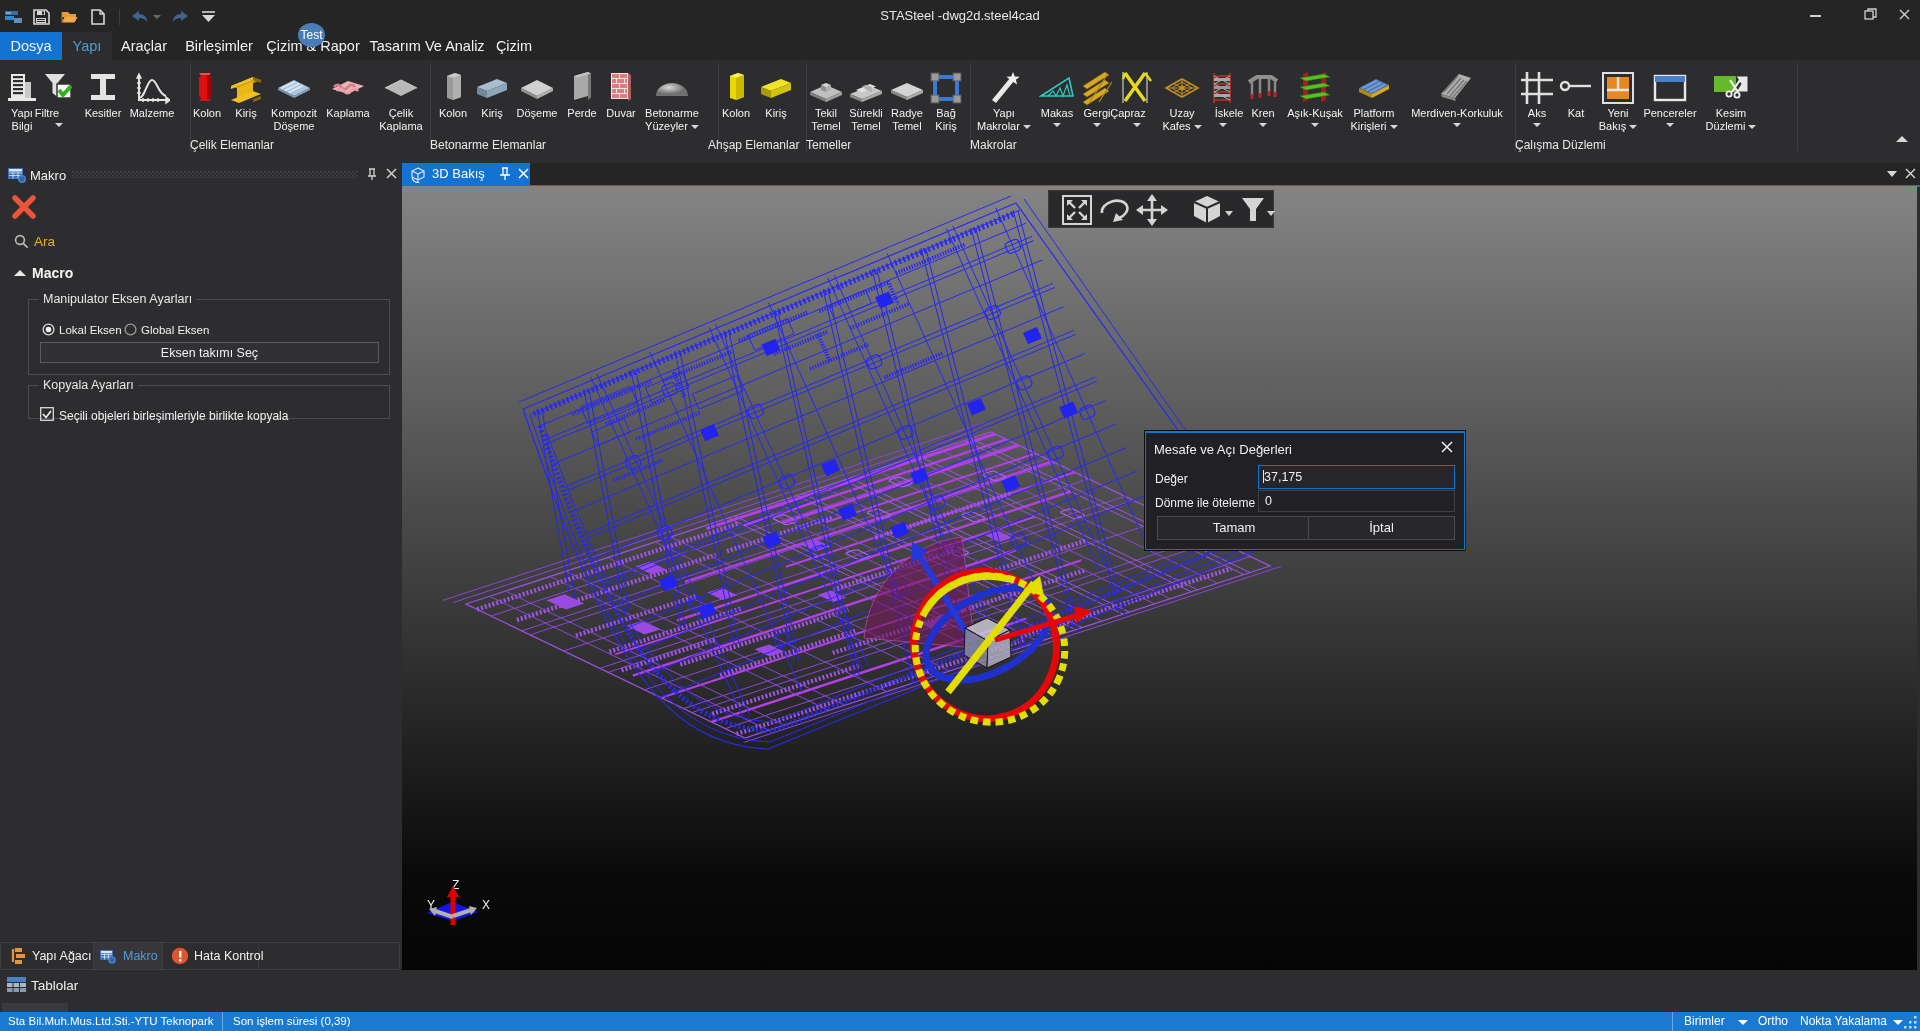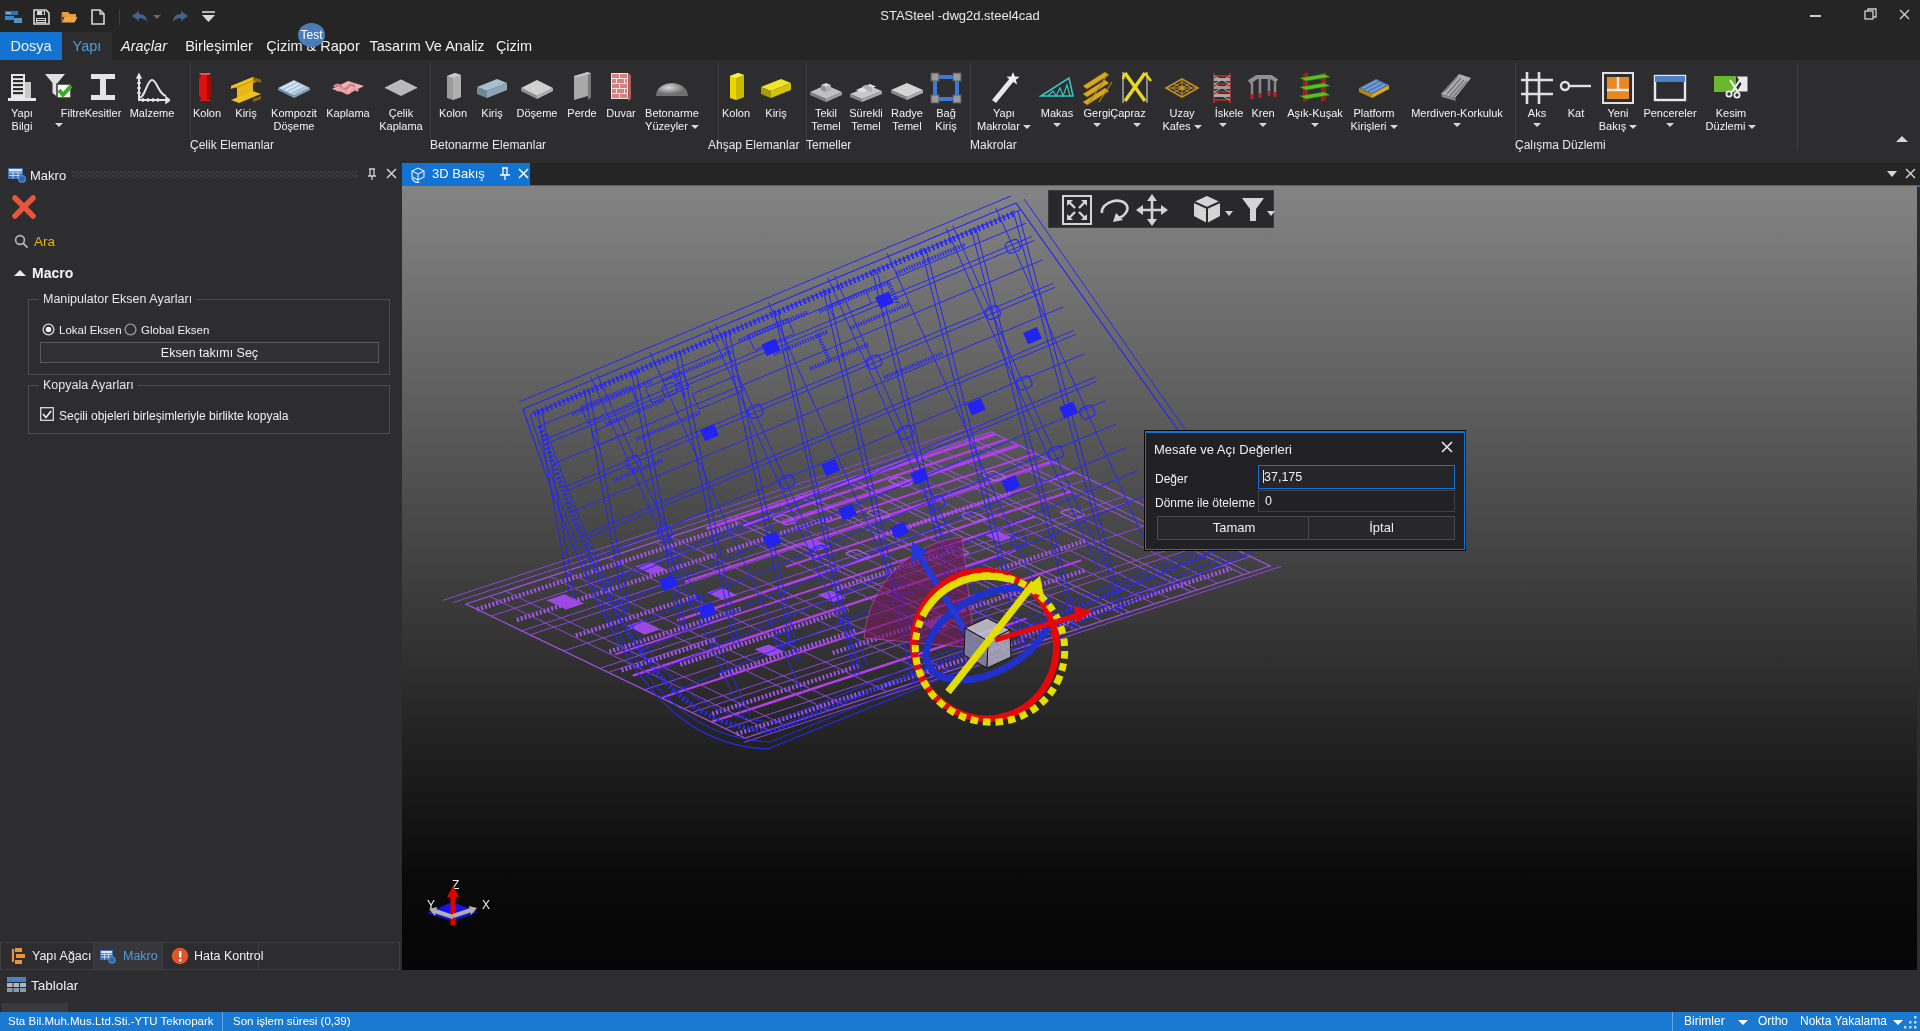--- a/index.html
+++ b/index.html
@@ -61,21 +61,21 @@
   <svg class="abs" style="left:1808px;top:6px" width="110" height="20">
     <rect x="2" y="9" width="11" height="2" fill="#d0d0d0"></rect>
     <rect x="57" y="5" width="8" height="8" fill="none" stroke="#d0d0d0" stroke-width="1.3"></rect>
     <path d="M60 5 v-2 h8 v8 h-3" fill="none" stroke="#d0d0d0" stroke-width="1.3"></path>
     <path d="M92 4 l9 9 m0 -9 l-9 9" stroke="#d0d0d0" stroke-width="1.4"></path>
   </svg>
 </div>
 <div id="menubar">
   <div class="mtab" style="position:absolute;left:0;top:0;width:62px;background:#1273d2;">Dosya</div>
   <div class="mtab" style="position:absolute;left:62px;top:0;width:50px;background:#2d2d30;color:#4f9cd8;">Yapı</div>
-  <div class="mtab" style="position:absolute;left:144px;top:0;transform:translateX(-50%);white-space:nowrap;font-style:italic;">Araçlar</div>
+  <div class="mtab" style="position:absolute;left:144px;top:0;transform:translateX(-50%);white-space:nowrap;">Araçlar</div>
   <div class="mtab" style="position:absolute;left:219px;top:0;transform:translateX(-50%);white-space:nowrap;">Birleşimler</div>
   <div class="mtab" style="position:absolute;left:313px;top:0;transform:translateX(-50%);white-space:nowrap;">Çizim &amp; Rapor</div>
   <div class="mtab" style="position:absolute;left:427px;top:0;transform:translateX(-50%);white-space:nowrap;">Tasarım Ve Analiz</div>
   <div class="mtab" style="position:absolute;left:514px;top:0;transform:translateX(-50%);white-space:nowrap;">Çizim</div>
   <div class="abs" style="left:298px;top:-9px;width:27px;height:24px;border-radius:50%;background:#4a7cb8;text-align:center;line-height:24px;font-size:12px;color:#fff;">Test</div>
 </div>
 <div id="ribbon">
     <svg class="abs" style="left:4px;top:10px" width="36" height="36" viewBox="0 0 36 36">
       <rect x="7" y="4" width="14" height="26" fill="#e8e8e8"></rect>
       <rect x="21" y="12" width="6" height="18" fill="#c8c8c8"></rect>
@@ -88,21 +88,21 @@
       </g>
 <rect x="4" y="28" width="28" height="3" fill="#e8e8e8"></rect>
     </svg>
     <div class="rlabel" style="left:-23px;top:47px">Yapı</div>
     <div class="rlabel" style="left:-23px;top:60px">Bilgi</div>
     <svg class="abs" style="left:41px;top:10px" width="36" height="36" viewBox="0 0 36 36">
       <path d="M4 4 h20 l-7.5 9 v14 l-5 -4 v-10 z" fill="#e0e0e0"></path>
 <rect x="16" y="14" width="14" height="14" fill="#f8f8f8" stroke="#333" stroke-width="1.5"></rect>
 <path d="M18 20 l4 5 l8 -9" stroke="#35b024" stroke-width="4" fill="none"></path>
     </svg>
-    <div class="rlabel" style="left:28px;top:47px">Filtre</div>
+    <div class="rlabel" style="left:2px;top:47px">Filtre</div>
     <div class="abs" style="left:55px;top:63px;line-height:0">
       <span class="darr" style="display:block"></span>
     </div>
     <svg class="abs" style="left:85px;top:10px" width="36" height="36" viewBox="0 0 36 36">
       <path d="M6 4 h24 v5 h-9 v16 h9 v5 h-24 v-5 h9 v-16 h-9 z" fill="#e4e4e4"></path>
     </svg>
     <div class="rlabel" style="left:58px;top:47px">Kesitler</div>
     <svg class="abs" style="left:134px;top:10px" width="36" height="36" viewBox="0 0 36 36">
       <path d="M5 4 v26 h27" stroke="#e4e4e4" stroke-width="2" fill="none"></path>
 <path d="M5 28 c6 0 8 -18 13 -18 c5 0 6 14 14 16" stroke="#e4e4e4" stroke-width="2" fill="none"></path>
@@ -443,21 +443,21 @@
         <circle cx="6.5" cy="6.5" r="2.8" fill="#f0f0f0"></circle>
       </svg>
     <div class="abs" style="left:30px;top:24px;font-size:11.5px">Lokal Eksen</div>
     <svg class="abs" style="left:95px;top:23px" width="13" height="13">
         <circle cx="6.5" cy="6.5" r="5.4" fill="none" stroke="#9a9a9a" stroke-width="1.3"></circle>
       </svg>
     <div class="abs" style="left:112px;top:24px;font-size:11.5px">Global Eksen</div>
     <div class="abs" style="left:11px;top:42px;width:339px;height:21px;background:#313135;border:1px solid #5a5a5e;text-align:center;line-height:20px;font-size:12.5px">Eksen takımı Seç</div>
   </div>
 
-  <div class="gbox" style="left:28px;top:222px;width:362px;height:49px">
+  <div class="gbox" style="left:28px;top:222px;width:362px;height:34px">
     <div class="gbox-label">Kopyala Ayarları</div>
     <svg class="abs" style="left:11px;top:21px" width="14" height="14">
         <rect x="0.7" y="0.7" width="12.6" height="12.6" fill="none" stroke="#dadada" stroke-width="1.3"></rect>
         <path d="M3 7 l3 3.5 l5 -6.5" stroke="#f0f0f0" stroke-width="1.7" fill="none"></path>
       </svg>
     <div class="abs" style="left:30px;top:23px;font-size:12px">Seçili objeleri birleşimleriyle birlikte kopyala</div>
   </div>
 </div>
 <div id="paneltabs" style="position:absolute;left:0;top:942px;width:400px;height:28px;background:#2d2d30;border:1px solid #3e3e42;">
   <div class="abs" style="left:92px;top:0;width:1px;height:26px;background:#3e3e42"></div>

